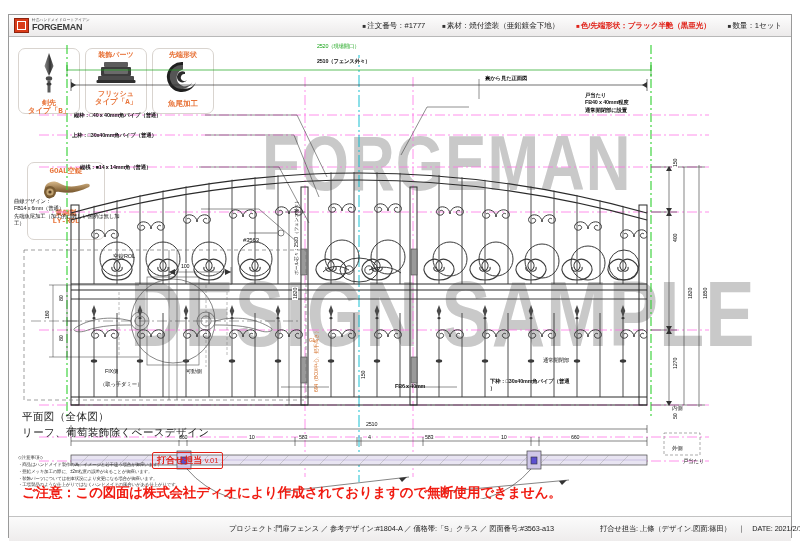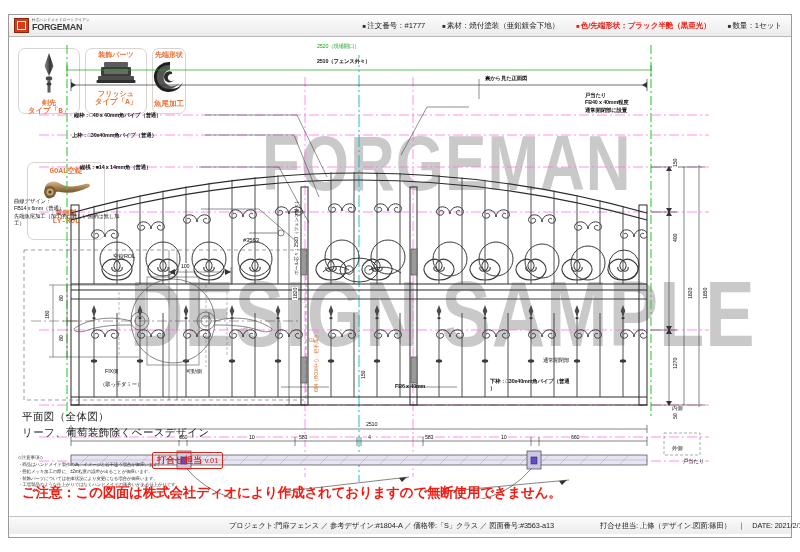--- a/index.html
+++ b/index.html
@@ -47,21 +47,21 @@
   .chip{
     position:absolute;border:1px solid #d9d4cf;border-radius:7px;background:#fff;
     text-align:center;box-sizing:border-box;font-family:Liberation Mono, monospace;
   }
   .chip .cap{font-size:7px;color:#e8743a;font-weight:bold;line-height:1.15;}
   .chip .cap2{font-size:7.5px;color:#e8743a;font-weight:bold;line-height:1.15;}
   .chip .art{margin:1px auto;}
 
   #chip-spear{left:18px;top:48px;width:62px;height:66px;padding-top:3px;}
   #chip-deco{left:85px;top:48px;width:62px;height:66px;padding-top:2px;}
-  #chip-tip{left:152px;top:48px;width:34px;height:66px;padding-top:2px;}
+  #chip-tip{left:152px;top:48px;width:62px;height:66px;padding-top:2px;}
   #chip-lock{left:27px;top:162px;width:78px;height:78px;padding-top:4px;}
 
   .spear{width:18px;height:40px;margin:0 auto;}
   .brass{width:40px;height:24px;margin:1px auto 0;}
   .fish{width:34px;height:34px;margin:1px auto 0;}
   .handle{width:54px;height:26px;margin:1px auto 0;}
 
   
   .wm{
     position:absolute;pointer-events:none;
@@ -103,21 +103,21 @@
     padding:1px 4px;color:#e0231a;font-weight:bold;font-size:9px;white-space:nowrap;
   }
   .final-badge .v{font-size:7.5px;font-weight:normal;}
   .warn{
     position:absolute;left:22px;top:484px;color:#f01c12;font-weight:bold;
     font-size:13.5px;letter-spacing:-.2px;white-space:nowrap;
   }
 
   
   .ftr{
-    position:absolute;left:9px;top:516px;width:782px;height:18px;
+    position:absolute;left:9px;top:516px;width:782px;height:25px;
     background:linear-gradient(#fbfbfb,#eeecec);border-top:1px solid #c2c2c2;
     box-sizing:border-box;display:flex;align-items:center;
   }
   .ftr-left{margin-left:220px;font-size:7.3px;color:#222;white-space:nowrap;letter-spacing:-.1px;}
   .ftr-right{margin-left:46px;font-size:7.3px;color:#222;white-space:nowrap;letter-spacing:-.1px;}
 
   .vlabel{position:absolute;font-size:5.2px;color:#d4702a;white-space:nowrap;
           transform:rotate(-90deg);transform-origin:left top;letter-spacing:-.2px;}
   .vlabel.dark{color:#111;}
 </style>

